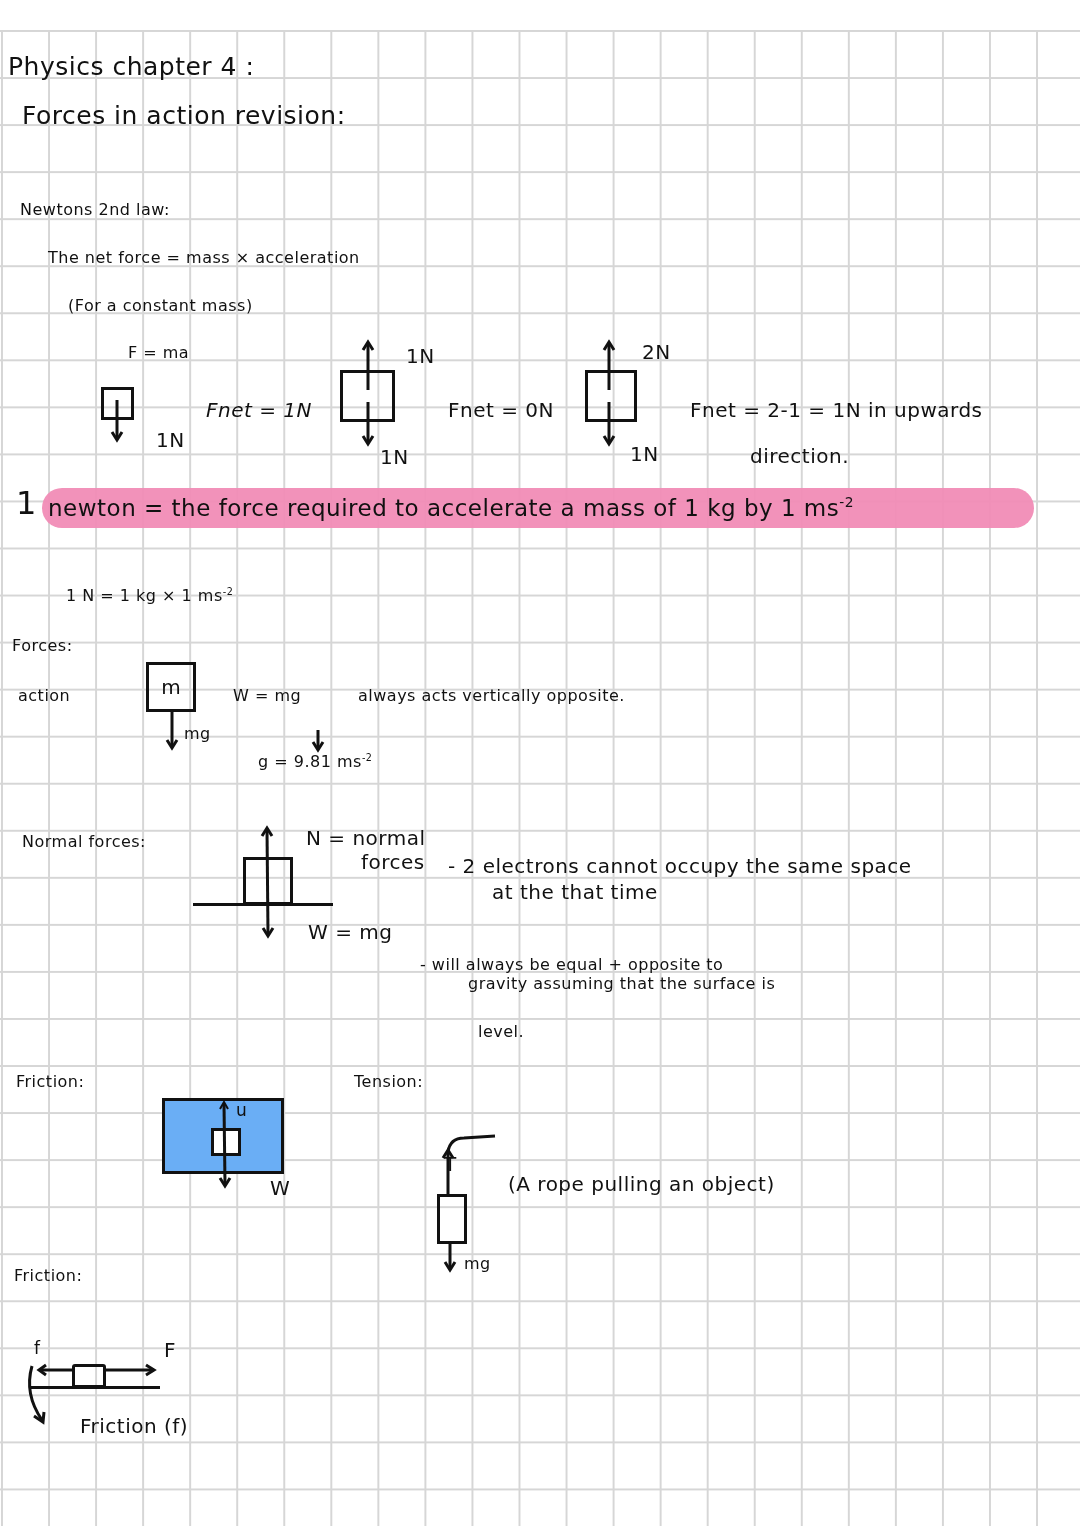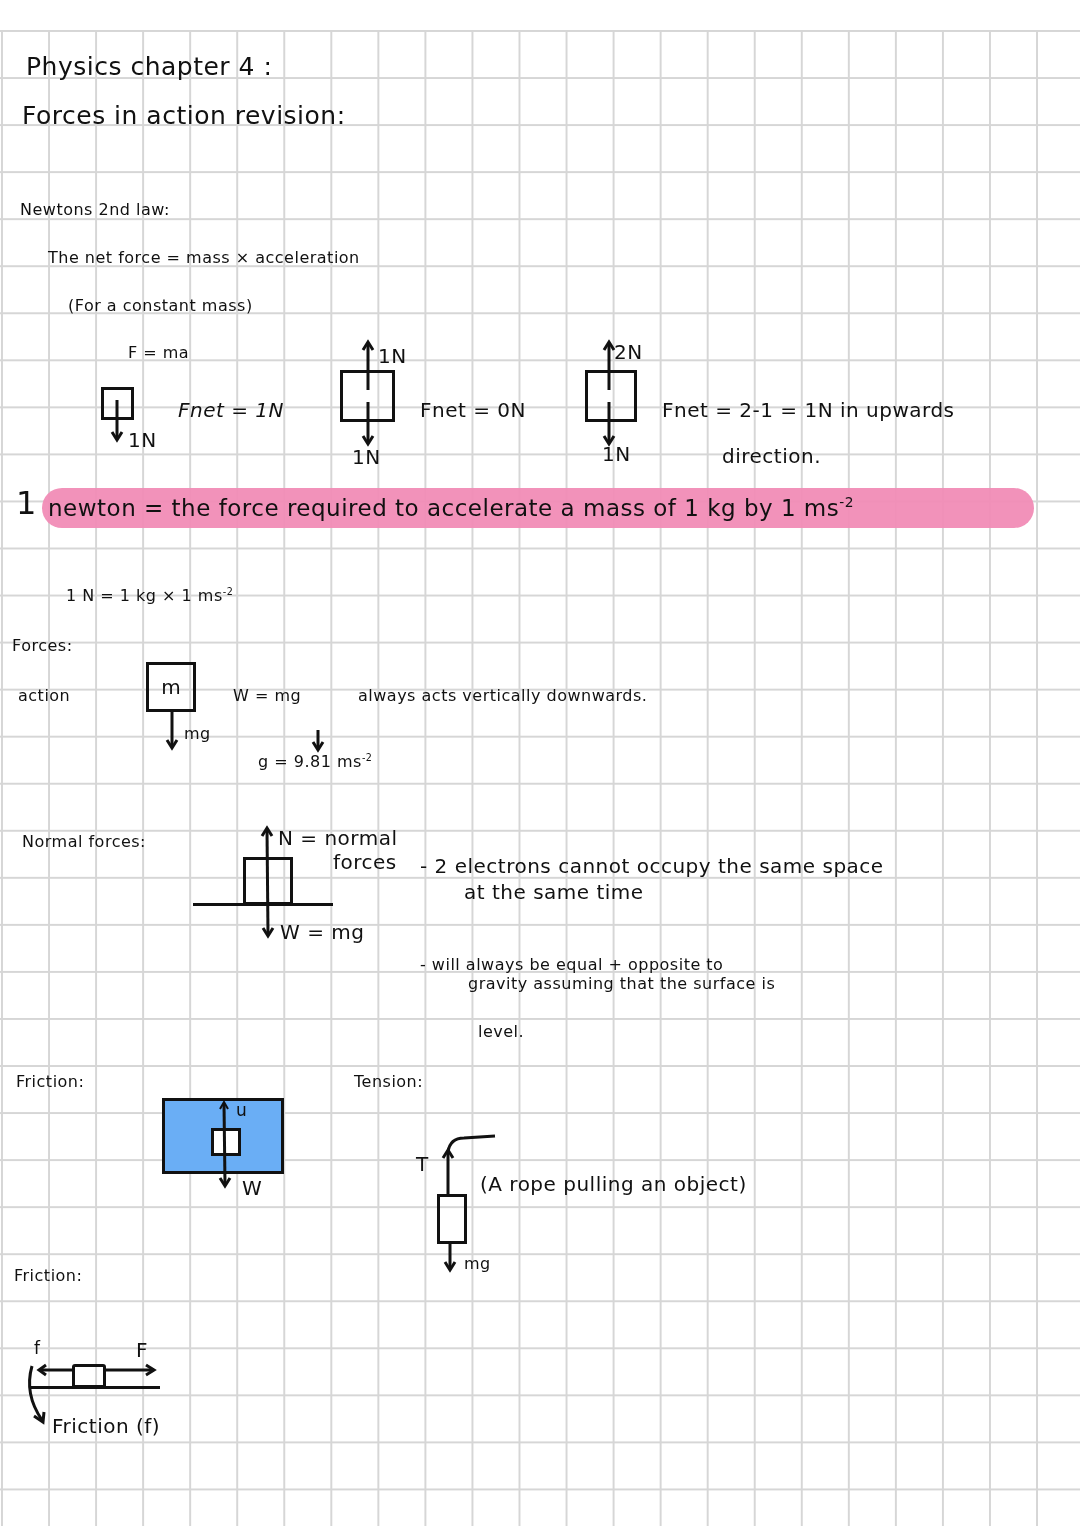--- a/index.html
+++ b/index.html
@@ -13,38 +13,38 @@
     position:absolute; left:0; top:30px; width:1080px; height:1496px;
     background-image:
       linear-gradient(to right, #d6d6d6 2px, transparent 2px),
       linear-gradient(to bottom, #d6d6d6 2px, transparent 2px);
     background-size:47.05px 47.05px;
     background-position:1px 0px;
   }
   .t { position:absolute; white-space:nowrap; font-family:"DejaVu Sans", sans-serif; color:#111; letter-spacing:0.5px; }
   .h1 { font-size:25px; }
   .body { font-size:16px; }
-  .small { font-size:20px; }
+  .small { font-size:20px;margin-left:28px; }
   .tiny { font-size:17px; }
   sup { font-size:0.6em; }
   .box { position:absolute; border:3px solid #111; box-sizing:border-box; }
   .line { position:absolute; background:#111; }
   .highlight {
     position:absolute; left:42px; top:488px; width:992px; height:40px;
     background:#f18cb6; border-radius:20px; opacity:0.95;
   }
   .water { position:absolute; background:#6aaef5; border:3px solid #111; box-sizing:border-box; }
   svg { position:absolute; overflow:visible; }
 </style>
 </head>
 <body>
 
 <div class="grid"></div>
 
-<div class="t h1" style="left:26px;top:52px;">Physics chapter 4 :</div>
+<div class="t h1" style="left:8px;top:52px;">Physics chapter 4 :</div>
 <div class="t h1" style="left:22px;top:101px;">Forces in action revision:</div>
 
 <div class="t body" style="left:20px;top:200px;">Newtons 2nd law:</div>
 <div class="t body" style="left:48px;top:248px;text-align:center;">The net force = mass × acceleration</div>
 <div class="t body" style="left:68px;top:296px;">(For a constant mass)</div>
 <div class="t body" style="left:128px;top:343px;">F = ma</div>
 
 <div class="box" style="left:101px;top:387px;width:33px;height:33px;"></div>
 <svg style="left:110px;top:400px;" width="20" height="50">
   <line x1="7" y1="0" x2="7" y2="38" stroke="#111" stroke-width="3"></line>
@@ -87,40 +87,40 @@
 <div class="t body" style="left:18px;top:686px;">action</div>
 <div class="box" style="left:146px;top:662px;width:50px;height:50px;display:flex;align-items:center;justify-content:center;">
   <span style="font-size:20px;">m</span>
 </div>
 <svg style="left:166px;top:710px;" width="16" height="44">
   <line x1="6" y1="0" x2="6" y2="36" stroke="#111" stroke-width="3"></line>
   <polyline points="1,30 6,38 11,30" fill="none" stroke="#111" stroke-width="3"></polyline>
 </svg>
 <div class="t body" style="left:184px;top:724px;">mg</div>
 <div class="t body" style="left:233px;top:686px;">W = mg</div>
-<div class="t body" style="left:358px;top:686px;">always acts vertically downwards.</div>
+<div class="t body" style="left:358px;top:686px;">always acts vertically opposite.</div>
 <svg style="left:312px;top:730px;" width="16" height="24">
   <line x1="6" y1="0" x2="6" y2="18" stroke="#111" stroke-width="3"></line>
   <polyline points="1,12 6,20 11,12" fill="none" stroke="#111" stroke-width="3"></polyline>
 </svg>
 <div class="t body" style="left:258px;top:752px;"><span>g = 9.81 ms</span><sup>-2</sup></div>
 
 <div class="t body" style="left:22px;top:832px;">Normal forces:</div>
 <div class="box" style="left:243px;top:857px;width:50px;height:48px;"></div>
 <div class="line" style="left:193px;top:903px;width:140px;height:3px;"></div>
 <svg style="left:260px;top:826px;" width="16" height="118">
   <line x1="7" y1="4" x2="8" y2="108" stroke="#111" stroke-width="3"></line>
   <polyline points="2,10 7,2 12,10" fill="none" stroke="#111" stroke-width="3"></polyline>
   <polyline points="3,102 8,110 13,102" fill="none" stroke="#111" stroke-width="3"></polyline>
 </svg>
 <div class="t small" style="left:278px;top:826px;">N = normal</div>
 <div class="t small" style="left:333px;top:850px;">forces</div>
 <div class="t small" style="left:280px;top:920px;">W = mg</div>
 <div class="t small" style="left:420px;top:854px;">- 2 electrons cannot occupy the same space</div>
-<div class="t small" style="left:464px;top:880px;">at the same time</div>
+<div class="t small" style="left:464px;top:880px;">at the that time</div>
 <div class="t body" style="left:420px;top:926px;margin-top:29px;">- will always be equal + opposite to</div>
 <div class="t body" style="left:468px;top:974px;">gravity assuming that the surface is</div>
 <div class="t body" style="left:478px;top:1022px;">level.</div>
 
 <div class="t body" style="left:16px;top:1072px;">Friction:</div>
 <div class="water" style="left:162px;top:1098px;width:122px;height:76px;"></div>
 <div class="box" style="left:211px;top:1128px;width:30px;height:28px;background:#fff;"></div>
 <svg style="left:218px;top:1100px;" width="14" height="92">
   <line x1="6" y1="4" x2="7" y2="84" stroke="#111" stroke-width="3"></line>
   <polyline points="2,9 6,2 10,9" fill="none" stroke="#111" stroke-width="2"></polyline>

